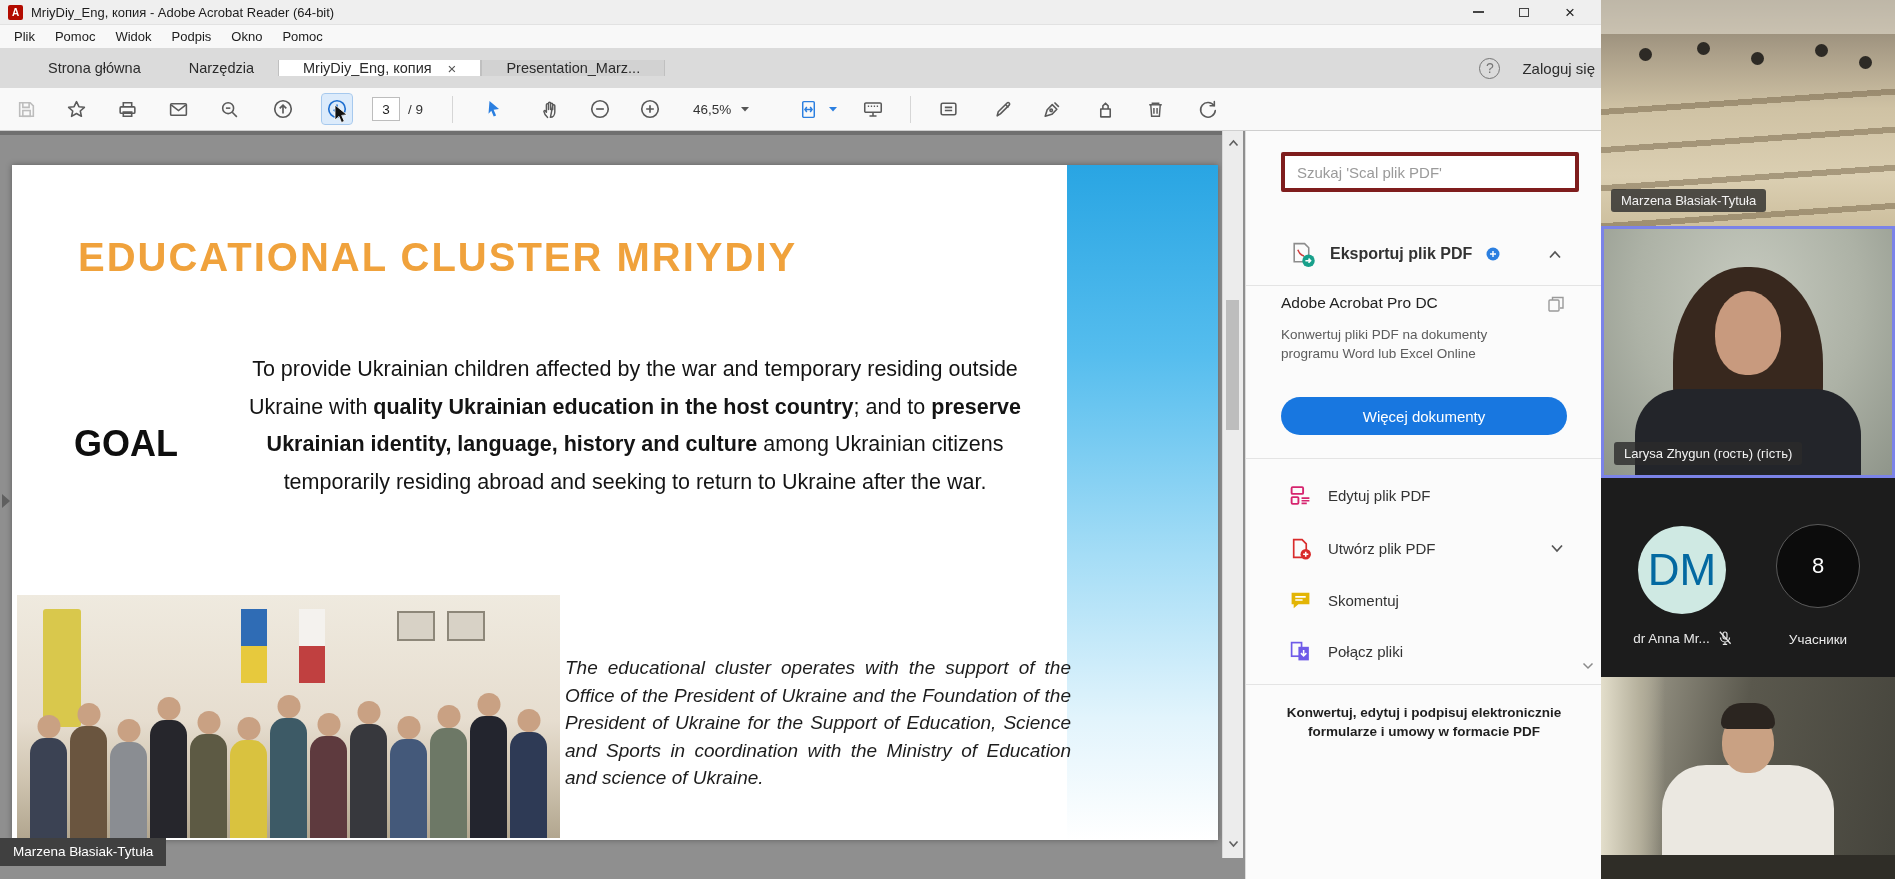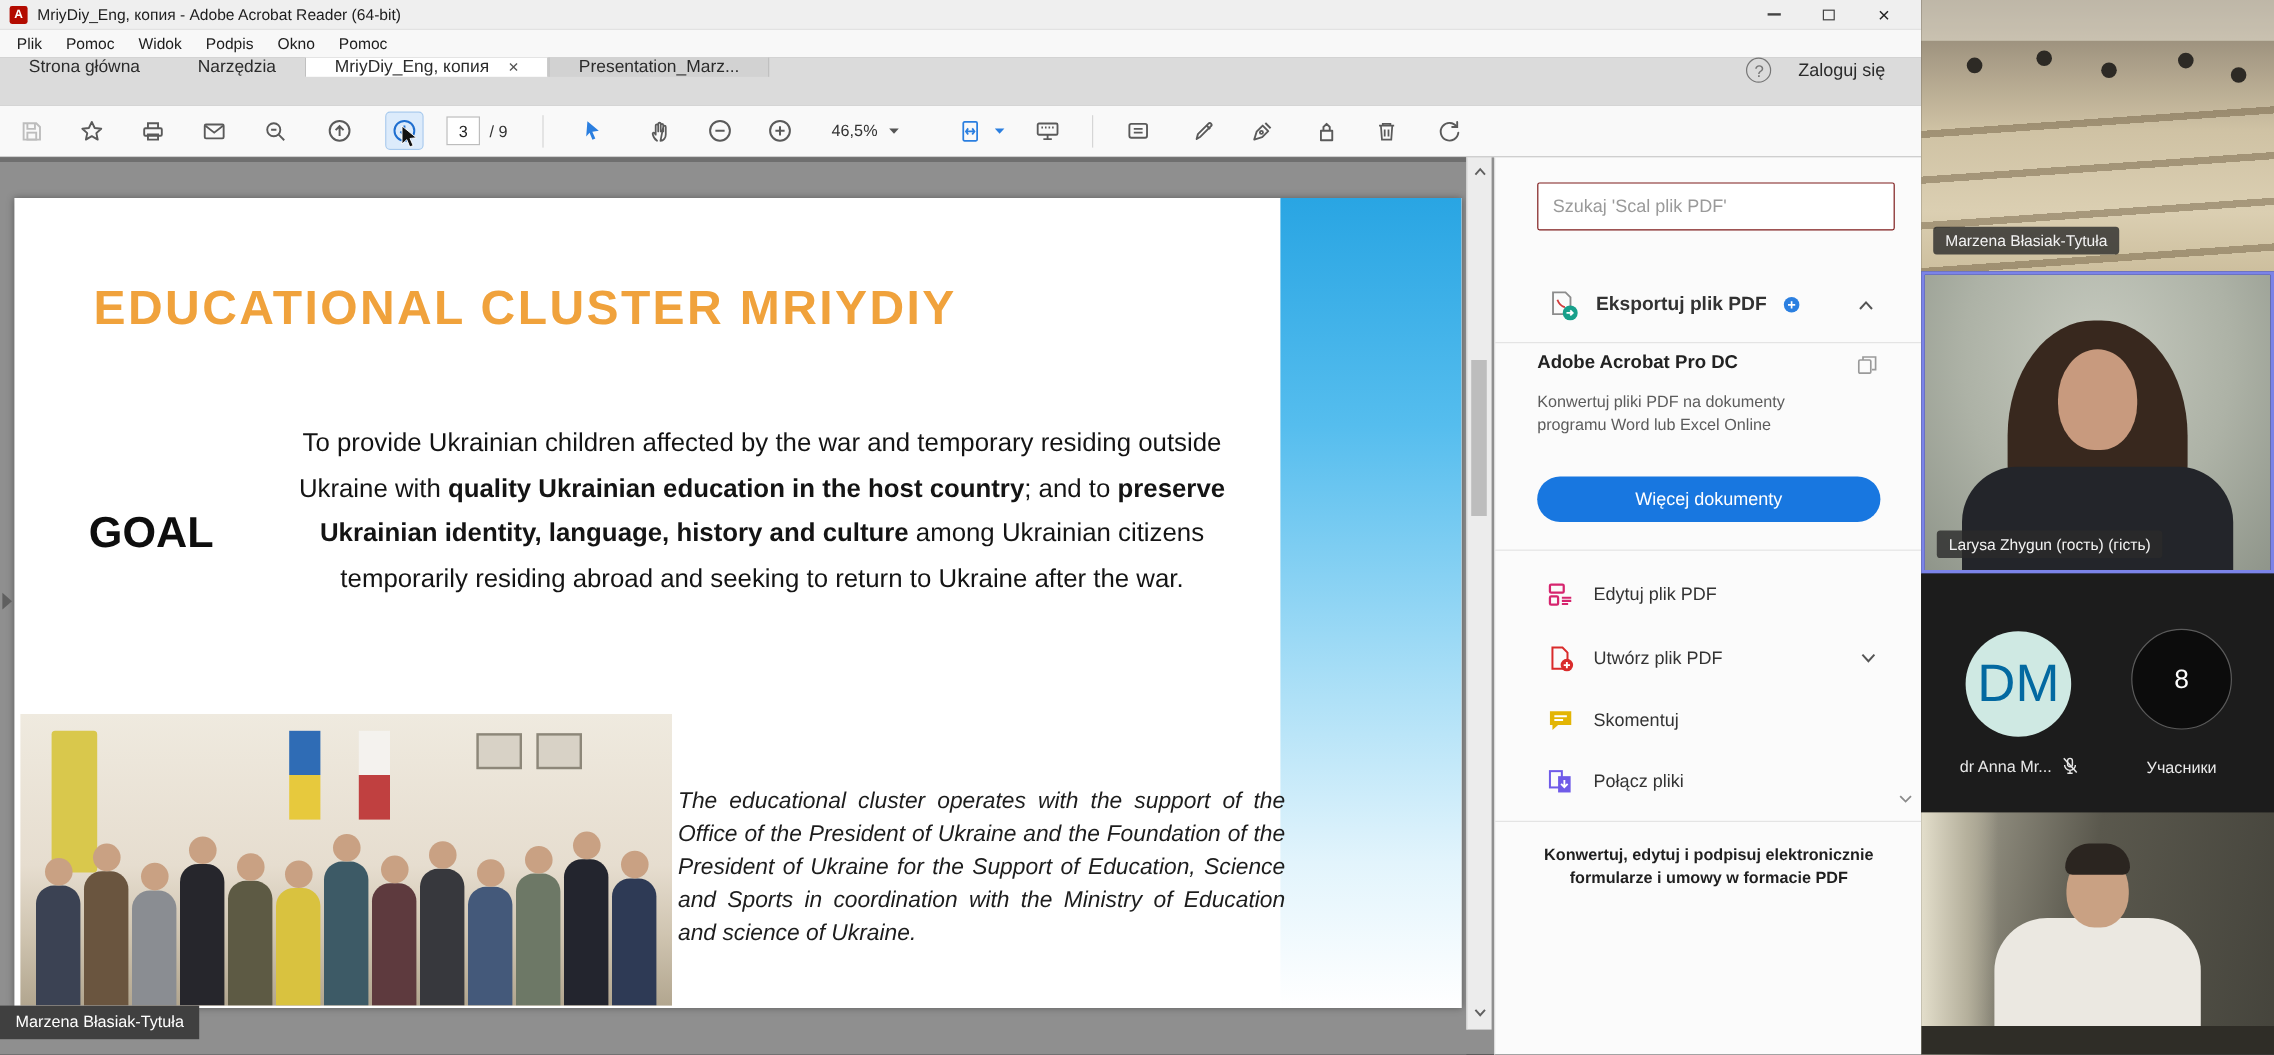--- a/index.html
+++ b/index.html
@@ -17,21 +17,21 @@
   .winbtn{width:46px;height:24px;display:flex;align-items:center;justify-content:center;color:#222;}
   .glyph-min{width:11px;height:2px;background:#444;}
   .glyph-max{width:10px;height:9px;border:1.5px solid #444;box-sizing:border-box;}
   .glyph-close{font-size:17px;line-height:1;color:#222;}
 
   .menubar{position:absolute;left:0;top:25px;width:1601px;height:23px;background:#f8f8f8;
     display:flex;align-items:center;padding-left:4px;}
   .menu-item{font-size:13px;color:#1c1c1c;padding:0 10px;}
 
   .tabbar{position:absolute;left:0;top:48px;width:1601px;height:40px;background:#dbdbdb;
-    display:flex;align-items:flex-start;}
+    display:flex;align-items:center;padding-left:24px;}
   .tab{display:flex;align-items:center;font-size:14.5px;color:#2b2b2b;padding:0 24px;white-space:nowrap;}
   .tab.doc{background:#d2d2d2;border-left:1px solid #c0c0c0;border-right:1px solid #c0c0c0;}
   .tab.active{background:#ffffff;}
   .tab .close-x{margin-left:16px;color:#555;font-size:15px;line-height:1;}
   .tabbar-right{margin-left:auto;display:flex;align-items:center;gap:22px;padding-right:30px;}
   .help-circle{width:21px;height:21px;border:1.5px solid #767676;border-radius:50%;color:#767676;
     font-size:14px;display:flex;align-items:center;justify-content:center;box-sizing:border-box;}
   .signin{font-size:15px;color:#2b2b2b;}
 
   .toolbar{position:absolute;left:0;top:88px;width:1601px;height:43px;background:#f9f9f9;
@@ -83,29 +83,29 @@
   .vs-arrow{position:absolute;left:0;width:100%;display:flex;justify-content:center;}
   .vs-thumb{position:absolute;left:3px;top:169px;width:13px;height:130px;background:#bdbdbd;}
   .expand-arrow{position:absolute;width:0;height:0;border-top:7px solid transparent;
     border-bottom:7px solid transparent;border-left:8px solid #5f5f5f;}
   .share-label{position:absolute;left:0;top:838px;background:#404040;color:#fff;font-size:13.5px;
     padding:6px 13px 7px;white-space:nowrap;}
 
   
   .rightpanel{position:absolute;left:1245px;top:131px;width:356px;height:748px;background:#fbfbfb;
     border-left:1px solid #dcdcdc;box-sizing:border-box;}
-  .rp-search{position:absolute;left:35px;top:21px;width:298px;height:40px;border:1px solid #7f1d1d;
+  .rp-search{position:absolute;left:35px;top:21px;width:298px;height:40px;border:4px solid #7f1d1d;
     border-radius:2px;background:#fff;padding:0 12px;box-sizing:border-box;font-size:15px;color:#555;
     font-family:"Liberation Sans",sans-serif;}
   .rp-search::placeholder{color:#9a9a9a;}
   .rp-export{position:absolute;left:0;top:92px;width:356px;height:62px;display:flex;
     align-items:center;padding-left:43px;box-sizing:border-box;gap:14px;}
   .rp-export-label{font-size:16px;color:#323232;font-weight:bold;}
   .rp-divider{position:absolute;left:0;width:356px;height:1px;background:#e4e4e4;}
-  .rp-promo-title{position:absolute;left:35px;top:163px;font-size:15.5px;font-weight:bold;color:#222;}
+  .rp-promo-title{position:absolute;left:35px;top:163px;font-size:15.5px;font-weight:normal;color:#222;}
   .rp-copy{position:absolute;left:300px;top:163px;}
   .rp-promo-desc{position:absolute;left:35px;top:194px;width:248px;font-size:13.5px;
     line-height:19px;color:#5c5c5c;}
   .rp-moreinfo{position:absolute;left:35px;top:266px;width:286px;height:38px;border:none;
     border-radius:19px;background:#1877e0;color:#fff;font-size:15px;font-family:"Liberation Sans",sans-serif;}
   .rp-tool{position:absolute;left:0;width:356px;height:52px;display:flex;align-items:center;
     padding-left:43px;box-sizing:border-box;gap:16px;}
   .rp-tool-label{font-size:15px;color:#333;}
   .rp-tool .chev-right{margin-left:auto;margin-right:38px;}
   .rp-footer{position:absolute;left:28px;top:572px;width:300px;text-align:center;font-size:13.5px;

